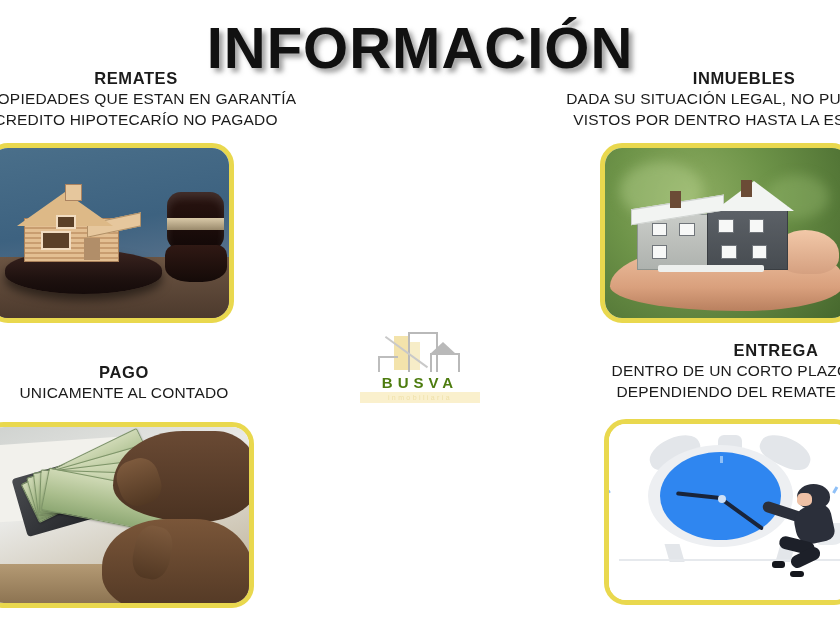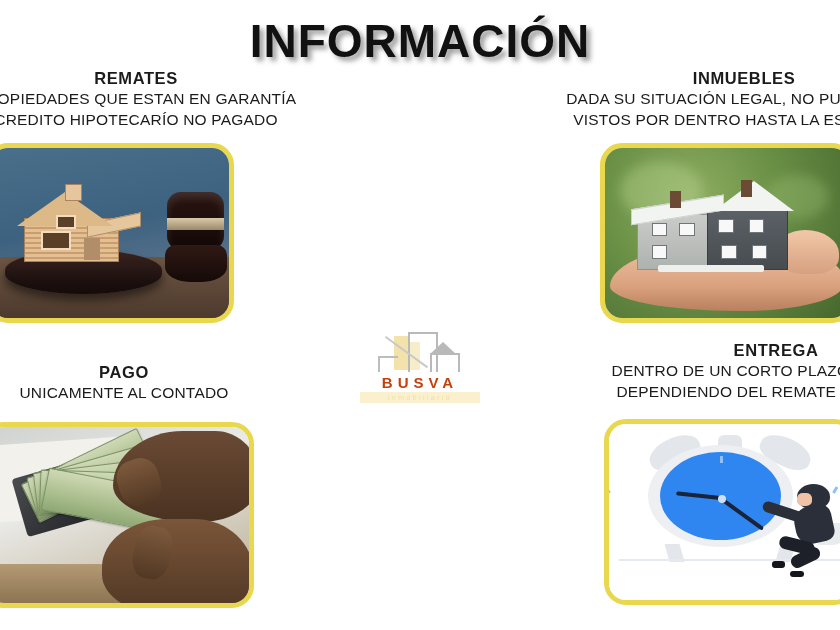--- a/index.html
+++ b/index.html
@@ -18,21 +18,21 @@
     overflow: hidden;
   }
 
   
   .poster-title {
     position: absolute;
     left: 0;
     top: 14px;
     width: 840px;
     text-align: center;
-    font-size: 46px;
+    font-size: 58px;
     font-weight: bold;
     letter-spacing: 1px;
     color: #111111;
     text-shadow: 4px 4px 5px rgba(80,80,80,0.55);
     white-space: nowrap;
   }
 
   
   .section-text {
     position: absolute;
@@ -260,21 +260,21 @@
   .lg-blockA { position: absolute; left: 34px; top: 6px; width: 14px; height: 34px; background: #f3e3ab; }
   .lg-blockB { position: absolute; left: 48px; top: 12px; width: 12px; height: 28px; background: #f7edc8; }
   .lg-tower { position: absolute; left: 48px; top: 2px; width: 26px; height: 38px; border: 2px solid #b9b9b9; border-bottom: none; background: transparent; }
   .lg-roof { position: absolute; left: 70px; top: 12px; width: 0; height: 0; border-left: 13px solid transparent; border-right: 13px solid transparent; border-bottom: 12px solid #b9b9b9; }
   .lg-house { position: absolute; left: 70px; top: 23px; width: 26px; height: 17px; border: 2px solid #b9b9b9; border-bottom: none; }
   .lg-step { position: absolute; left: 18px; top: 26px; width: 18px; height: 14px; border: 2px solid #bdbdbd; border-bottom: none; border-right: none; }
   .lg-slash { position: absolute; left: 26px; top: 6px; width: 52px; height: 2px; background: #c9c9c9; transform: rotate(36deg); transform-origin: 0 0; }
   .logo-name {
     position: absolute; left: 0; top: 44px; width: 120px;
     text-align: center; font-size: 15px; font-weight: bold;
-    letter-spacing: 5px; color: #c2410c;
+    letter-spacing: 5px; color: #4d7c0f;
   }
   .logo-sub {
     position: absolute; left: 0; top: 62px; width: 120px;
     text-align: center; font-size: 7px; letter-spacing: 2.4px;
     color: #efe0a8; background: #faf0cd; padding: 2px 0;
   }
 </style>
 </head>
 <body>
 

